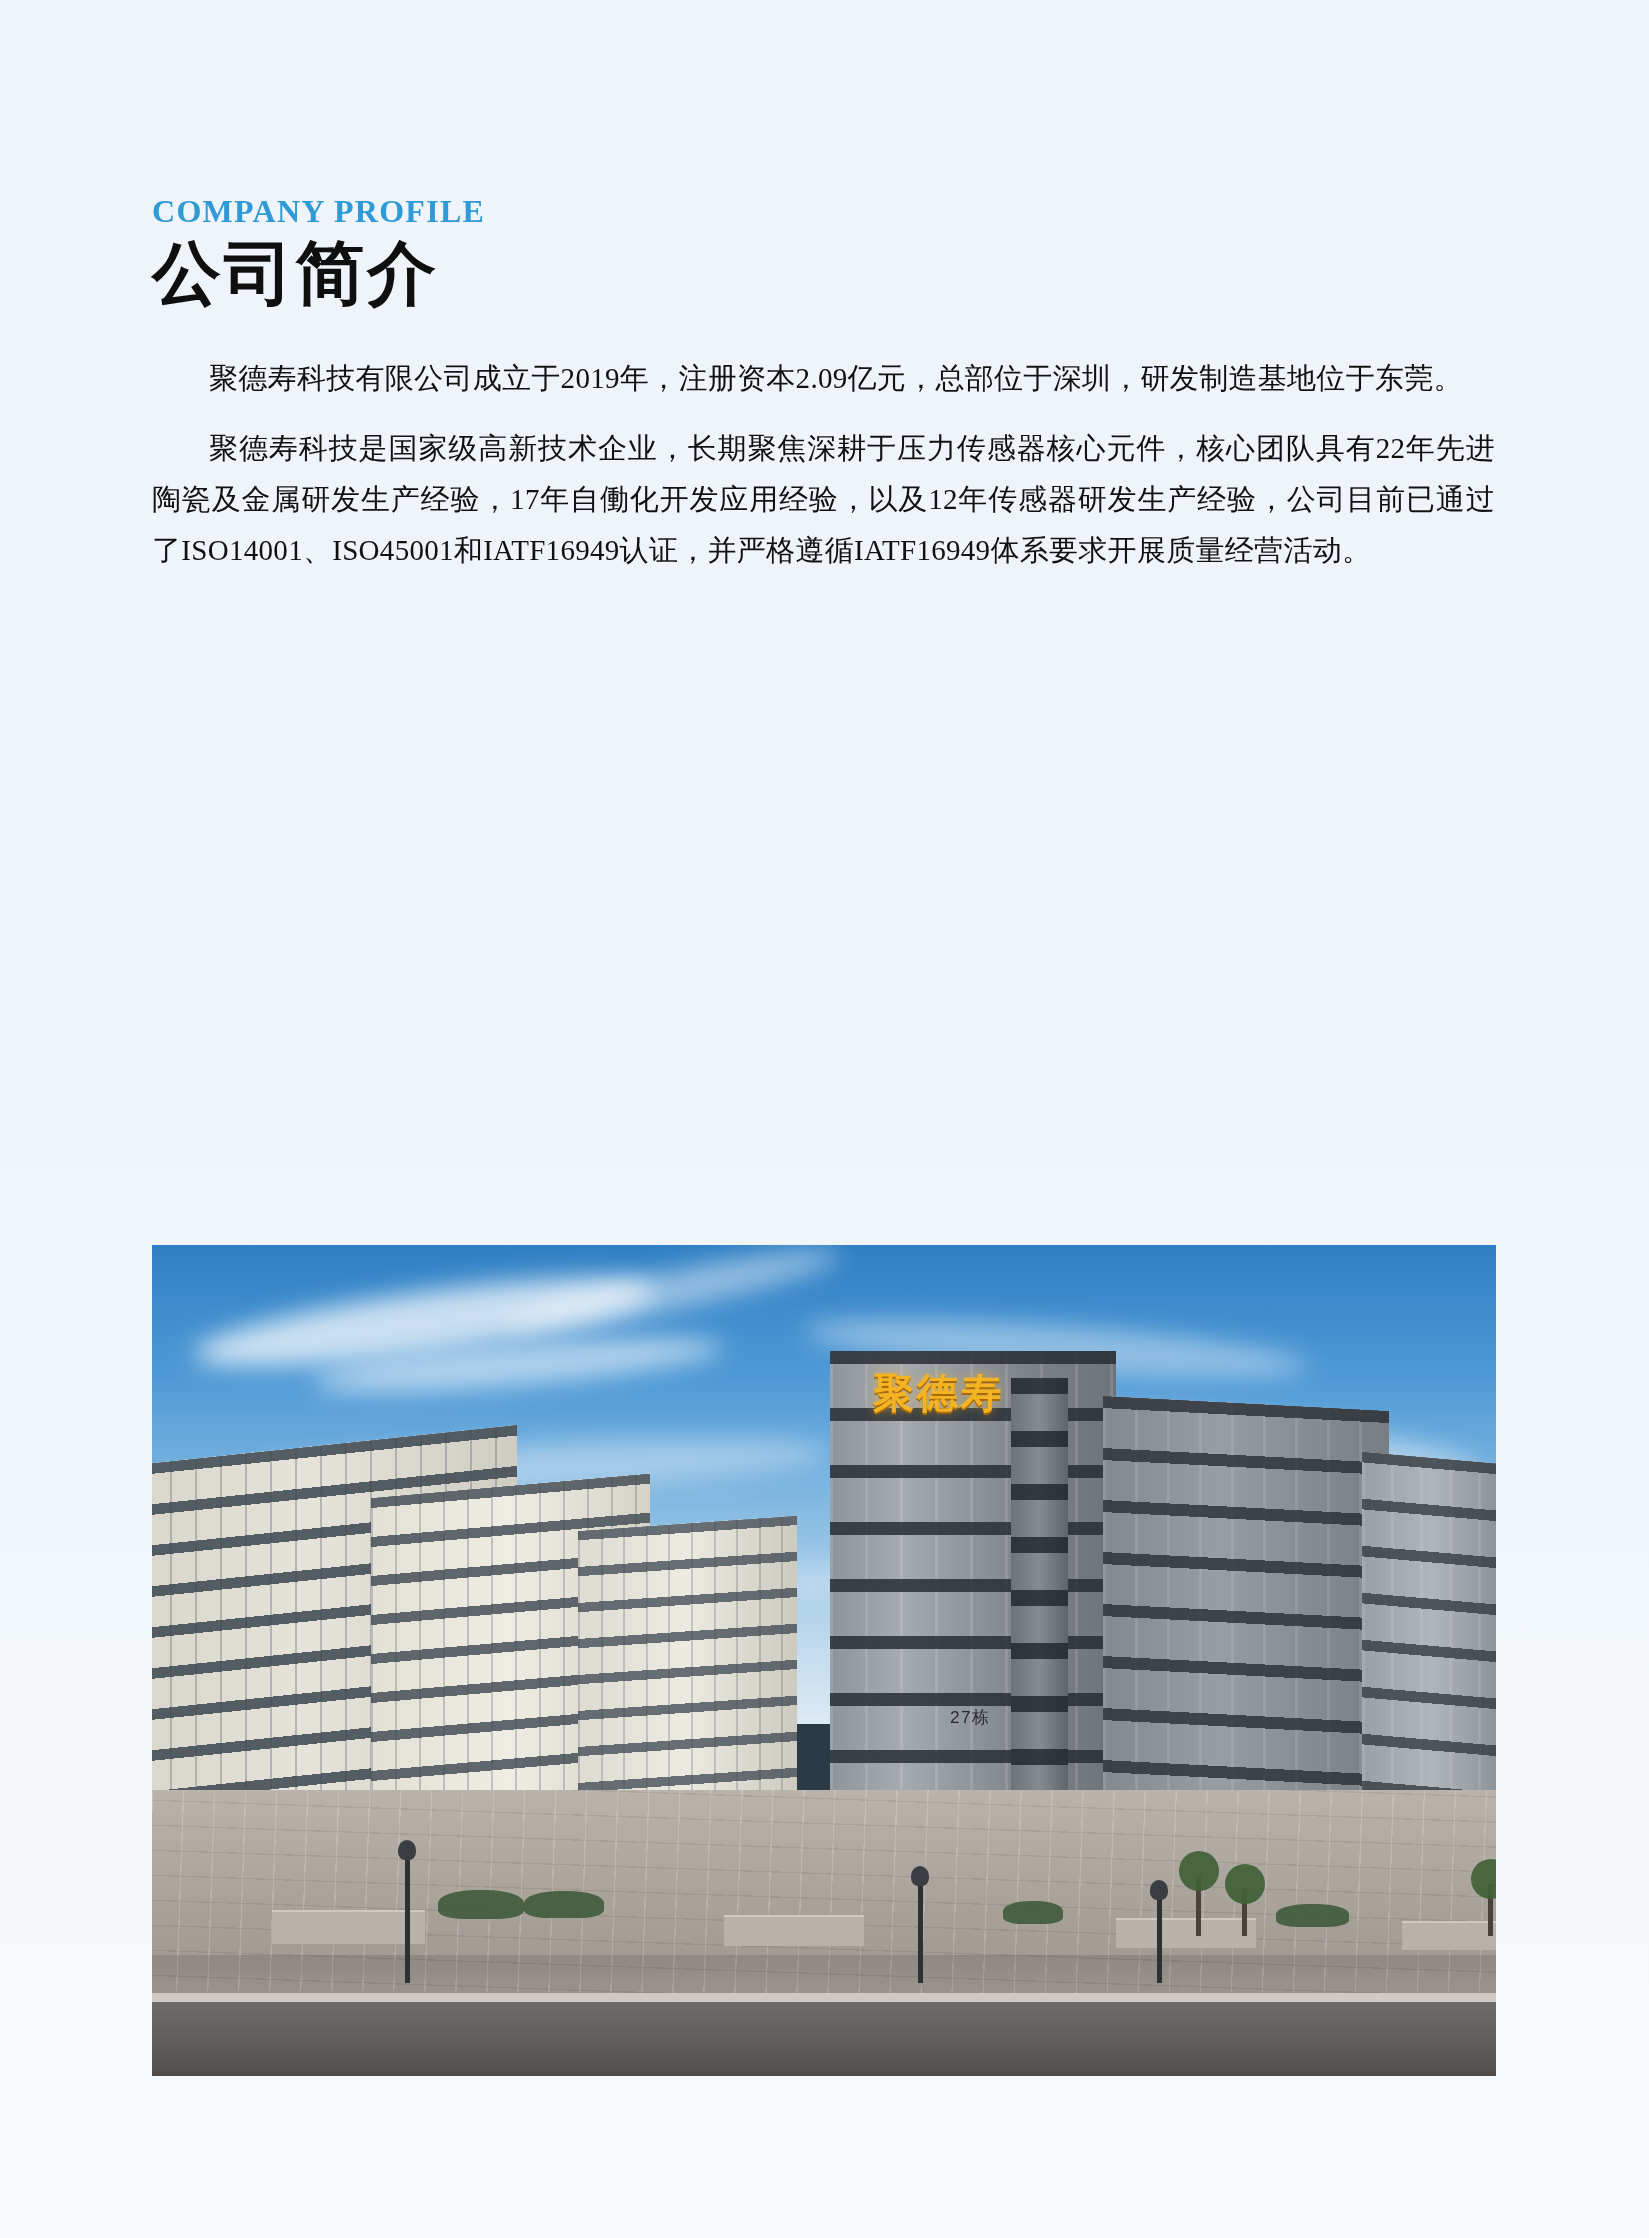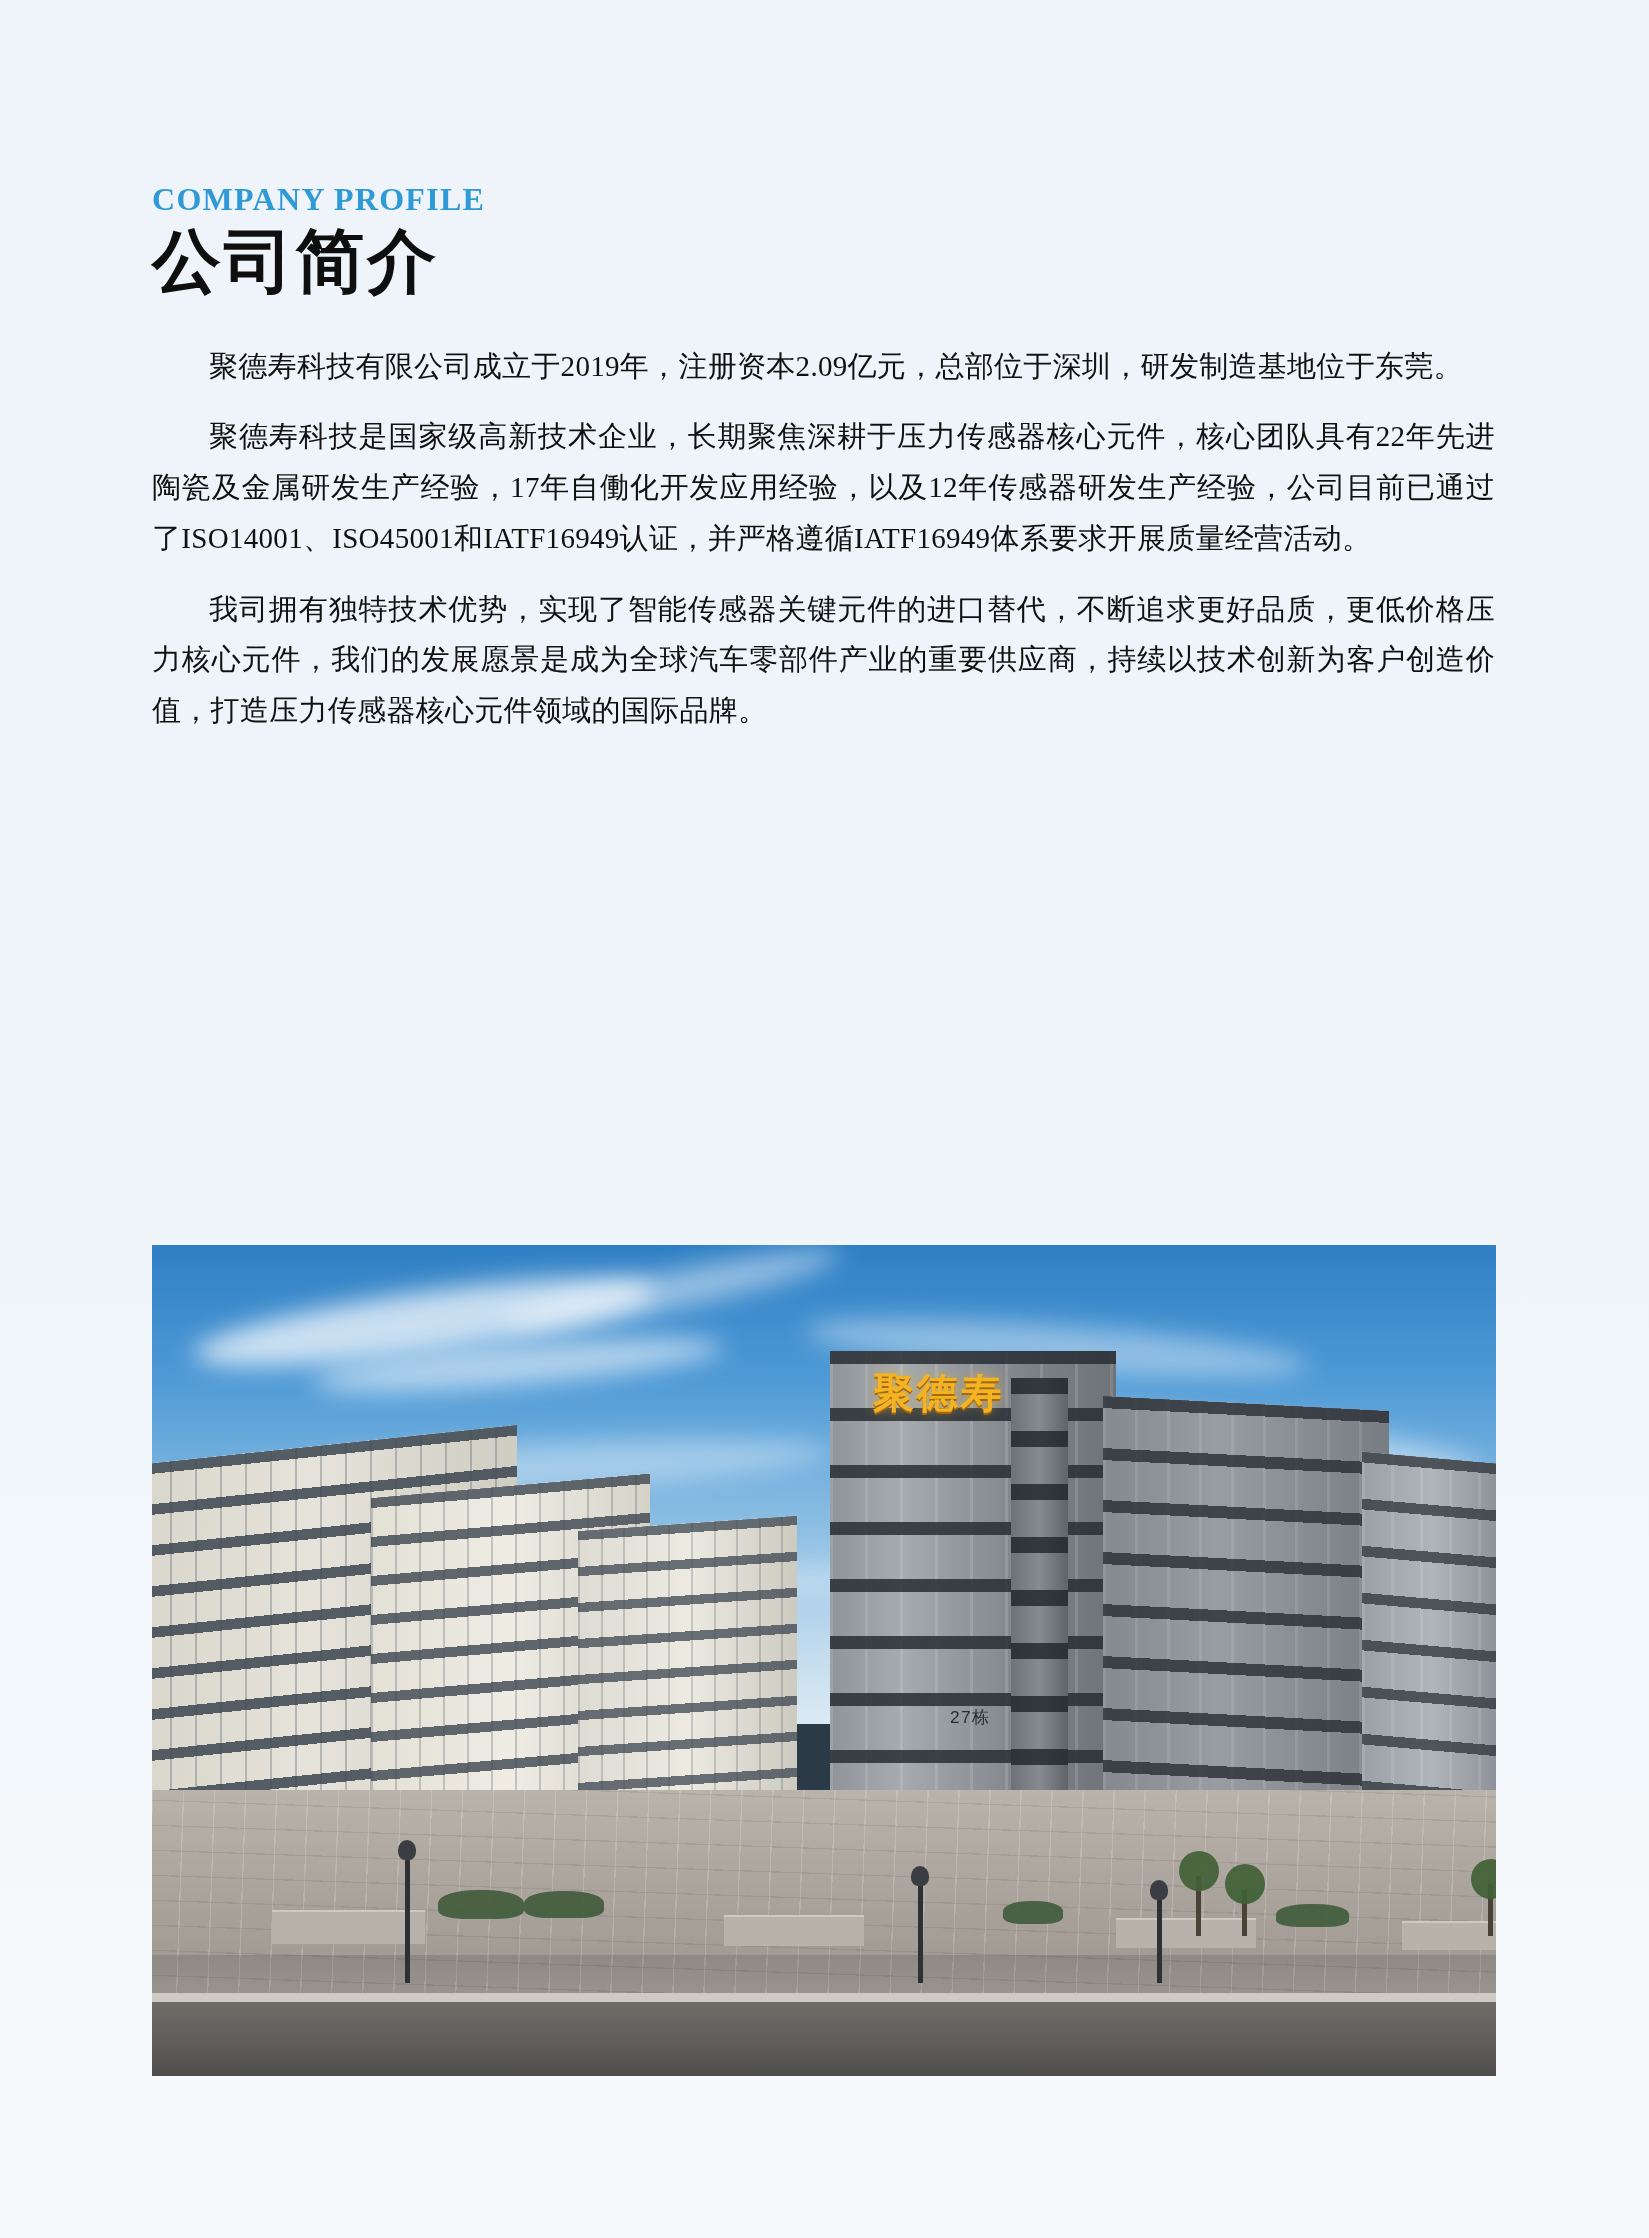--- a/index.html
+++ b/index.html
@@ -37,21 +37,21 @@
     top: 180px;
     width: 1343px;
   }
 
   .eyebrow {
     font-family: "Liberation Serif", serif;
     font-weight: bold;
     font-size: 32px;
     letter-spacing: 1.3px;
     color: #2f9ad6;
-    margin: 0 0 4px 0;
+    margin: 12px 0 4px 0;
     line-height: 1.2;
   }
 
   .title {
     font-family: "Liberation Sans", sans-serif;
     font-weight: bold;
     font-size: 69px;
     line-height: 1.15;
     color: #0f0f0f;
     letter-spacing: 2.7px;
@@ -360,21 +360,20 @@
 
 <div class="page">
   <div class="page-inner">
 
     <div class="content">
       <div class="eyebrow">COMPANY PROFILE</div>
       <h1 class="title">公司简介</h1>
 
       <p class="para">聚德寿科技有限公司成立于2019年，注册资本2.09亿元，总部位于深圳，研发制造基地位于东莞。</p>
       <p class="para">聚德寿科技是国家级高新技术企业，长期聚焦深耕于压力传感器核心元件，核心团队具有22年先进陶瓷及金属研发生产经验，17年自働化开发应用经验，以及12年传感器研发生产经验，公司目前已通过了ISO14001、ISO45001和IATF16949认证，并严格遵循IATF16949体系要求开展质量经营活动。</p>
-      <p class="para">我司拥有独特技术优势，实现了智能传感器关键元件的进口替代，不断追求更好品质，更低价格压力核心元件，我们的发展愿景是成为全球汽车零部件产业的重要供应商，持续以技术创新为客户创造价值，打造压力传感器核心元件领域的国际品牌。</p>
     </div>
 
     <div class="photo-wrap">
       <div class="photo">
 
         <div class="sky">
           <div class="cloud c1"></div>
           <div class="cloud c2"></div>
           <div class="cloud c3"></div>
           <div class="cloud c4"></div>

